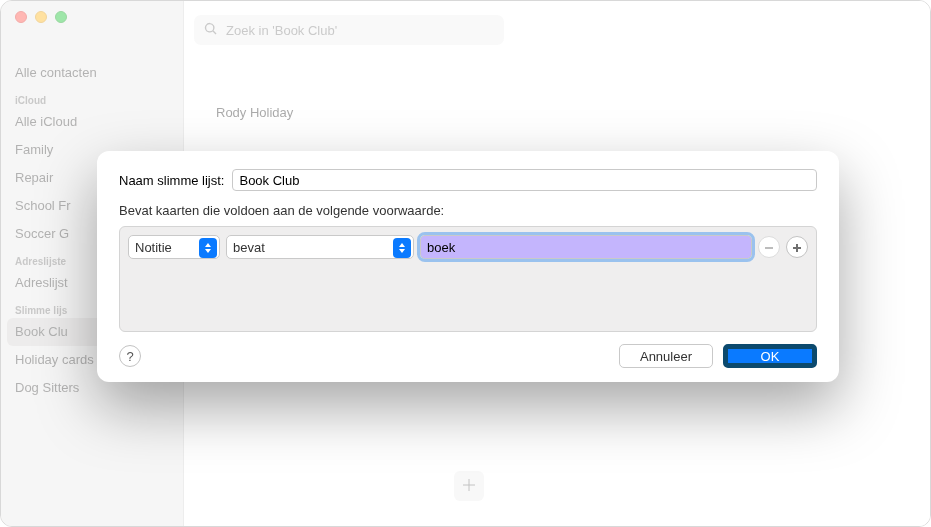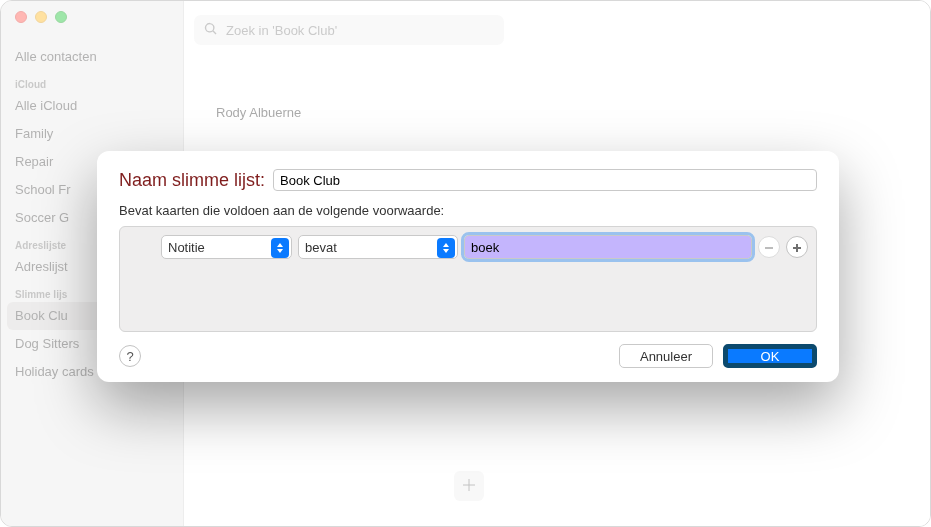--- a/index.html
+++ b/index.html
@@ -14,21 +14,21 @@
   .traffic { position: absolute; top: 10px; left: 14px; display: flex; gap: 8px; z-index: 2; }
   .traffic span { width: 12px; height: 12px; border-radius: 50%; display: block; }
   .tl-close { background: #ff5f57; border: 0.5px solid #e24640; }
   .tl-min   { background: #febc2e; border: 0.5px solid #dfa023; }
   .tl-zoom  { background: #28c840; border: 0.5px solid #1fa52f; }
 
   .content { display: flex; width: 100%; height: 100%; }
 
   
   .sidebar {
-    width: 183px; height: 100%; background: #ecebea; padding-top: 42px;
+    width: 183px; height: 100%; background: #ecebea; padding-top: 58px;
     border-right: 1px solid #d8d8d8;
   }
   .sb-item { padding: 4px 14px; font-size: 13px; color: #555; line-height: 20px; white-space: nowrap; overflow: hidden; }
   .sb-header { padding: 8px 14px 2px 14px; font-size: 10px; font-weight: 600; color: #888; }
   .sb-selected { background: #d7d6d5; border-radius: 6px; margin: 0 6px; padding-left: 8px; }
   .sb-item.sb-selected { padding: 4px 8px; }
 
   
   .main { flex: 1; height: 100%; position: relative; background: #fff; }
   .searchbar {
@@ -45,21 +45,21 @@
   }
   .bottom-plus svg { width: 16px; height: 16px; stroke: #7a7a7a; }
 
   
   .dialog {
     position: absolute; top: 150px; left: 96px; width: 742px; height: 231px;
     background: #fff; border-radius: 12px; box-shadow: 0 25px 60px rgba(0,0,0,0.35);
     z-index: 10; padding: 18px 22px 14px 22px; display: flex; flex-direction: column;
   }
   .dlg-row1 { display: flex; align-items: center; gap: 8px; margin-bottom: 12px; }
-  .dlg-row1 label { font-size: 18px; color: #7f1d1d; white-space: nowrap; }
+  .dlg-row1 label { font-size: 13px; color: #000000; white-space: nowrap; }
   .name-input {
     flex: 1; height: 22px; border: 1px solid #c9c9c9; border-radius: 4px;
     padding: 2px 6px; font-size: 13px; background: #fff;
   }
   .dlg-sub { font-size: 13px; color: #333; margin-bottom: 8px; }
 
   .rules {
     flex: 1; border: 1px solid #d4d4d4; border-radius: 6px; background: #efeeee; padding: 8px;
     display: flex; align-items: flex-start;
   }
@@ -71,22 +71,22 @@
   }
   .mac-select .sel-arrows {
     position: absolute; right: 2px; top: 2px; width: 18px; height: 20px; border-radius: 4px;
     background: #0a7aff; display: flex; flex-direction: column; align-items: center; justify-content: center;
   }
   .mac-select .sel-arrows::before, .mac-select .sel-arrows::after {
     content: ""; width: 0; height: 0; border-left: 3.5px solid transparent; border-right: 3.5px solid transparent;
   }
   .mac-select .sel-arrows::before { border-bottom: 4px solid #fff; margin-bottom: 2px; }
   .mac-select .sel-arrows::after  { border-top: 4px solid #fff; }
-  .sel-field  { width: 131px; margin-left: 33px; }
-  .sel-op     { width: 160px; }
+  .sel-field  { width: 92px; }
+  .sel-op     { width: 188px; }
 
   .value-input {
     flex: 1; height: 24px; border: 1px solid #c9c9c9; border-radius: 5px;
     padding: 2px 6px; font-size: 13px; background: #c4b5fd; outline: 3px solid #9ac2ee; outline-offset: 0;
   }
 
   .round-btn {
     width: 22px; height: 22px; border-radius: 50%; background: #fff; border: 1px solid #c3c3c3;
     display: flex; align-items: center; justify-content: center; color: #6f6f6f; font-size: 15px; line-height: 1;
   }
@@ -127,35 +127,35 @@
       <div class="sb-item">Family</div>
       <div class="sb-item">Repair</div>
       <div class="sb-item">School Fr</div>
       <div class="sb-item">Soccer G</div>
 
       <div class="sb-header">Adreslijste</div>
       <div class="sb-item">Adreslijst</div>
 
       <div class="sb-header">Slimme lijs</div>
       <div class="sb-item sb-selected">Book Clu</div>
+      <div class="sb-item">Holiday cards</div>
       <div class="sb-item">Dog Sitters</div>
-      <div class="sb-item">Holiday cards</div>
     </div>
 
     <div class="main">
       <div class="searchbar">
         <span>
           <svg viewBox="0 0 16 16">
               <path d="M6.5 1a5.5 5.5 0 014.38 8.82l3.4 3.4-1.06 1.06-3.4-3.4A5.5 5.5 0 116.5 1zm0 1.5a4 4 0 100 8 4 4 0 000-8z"></path>
             </svg>
         </span>
         <span>Zoek in 'Book Club'</span>
       </div>
 
-      <div class="contact-row">Rody Albuerne</div>
+      <div class="contact-row">Rody Holiday</div>
 
       <div class="bottom-plus">
         <span>
           <svg viewBox="0 0 16 16" fill="none">
               <path d="M8 2v12M2 8h12"></path>
             </svg>
         </span>
       </div>
     </div>
   </div>

